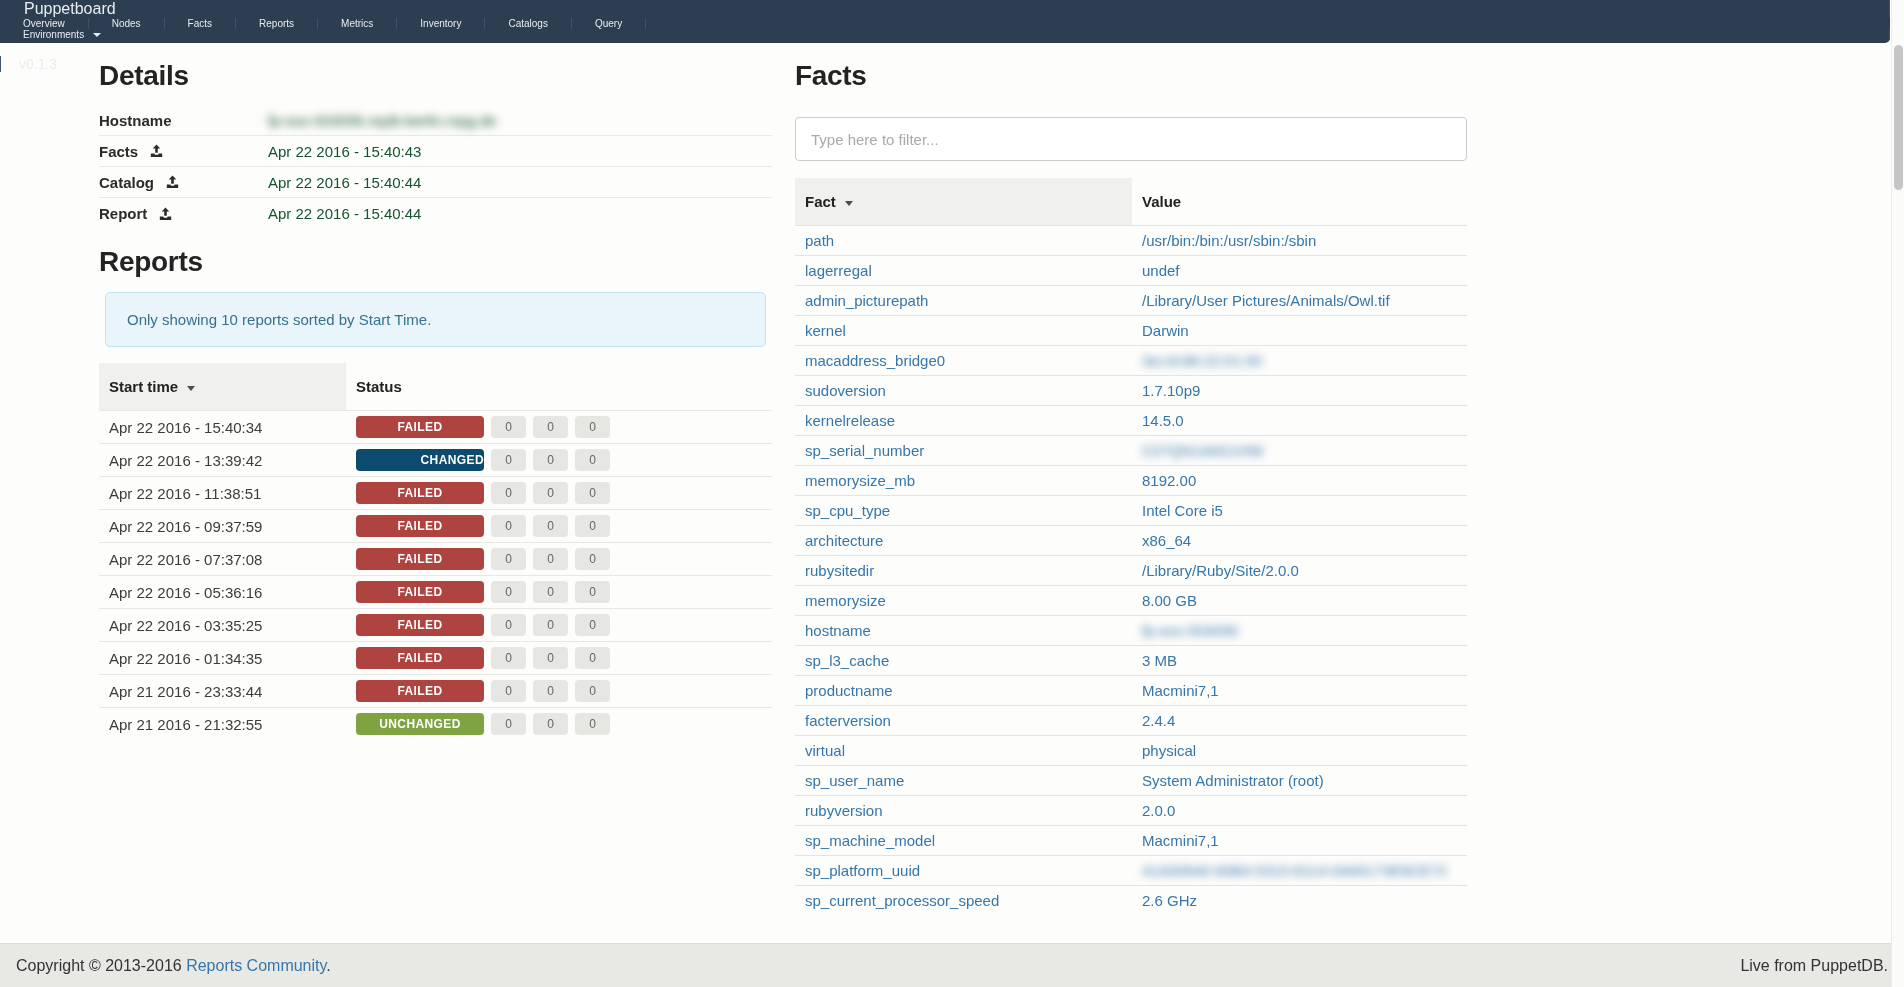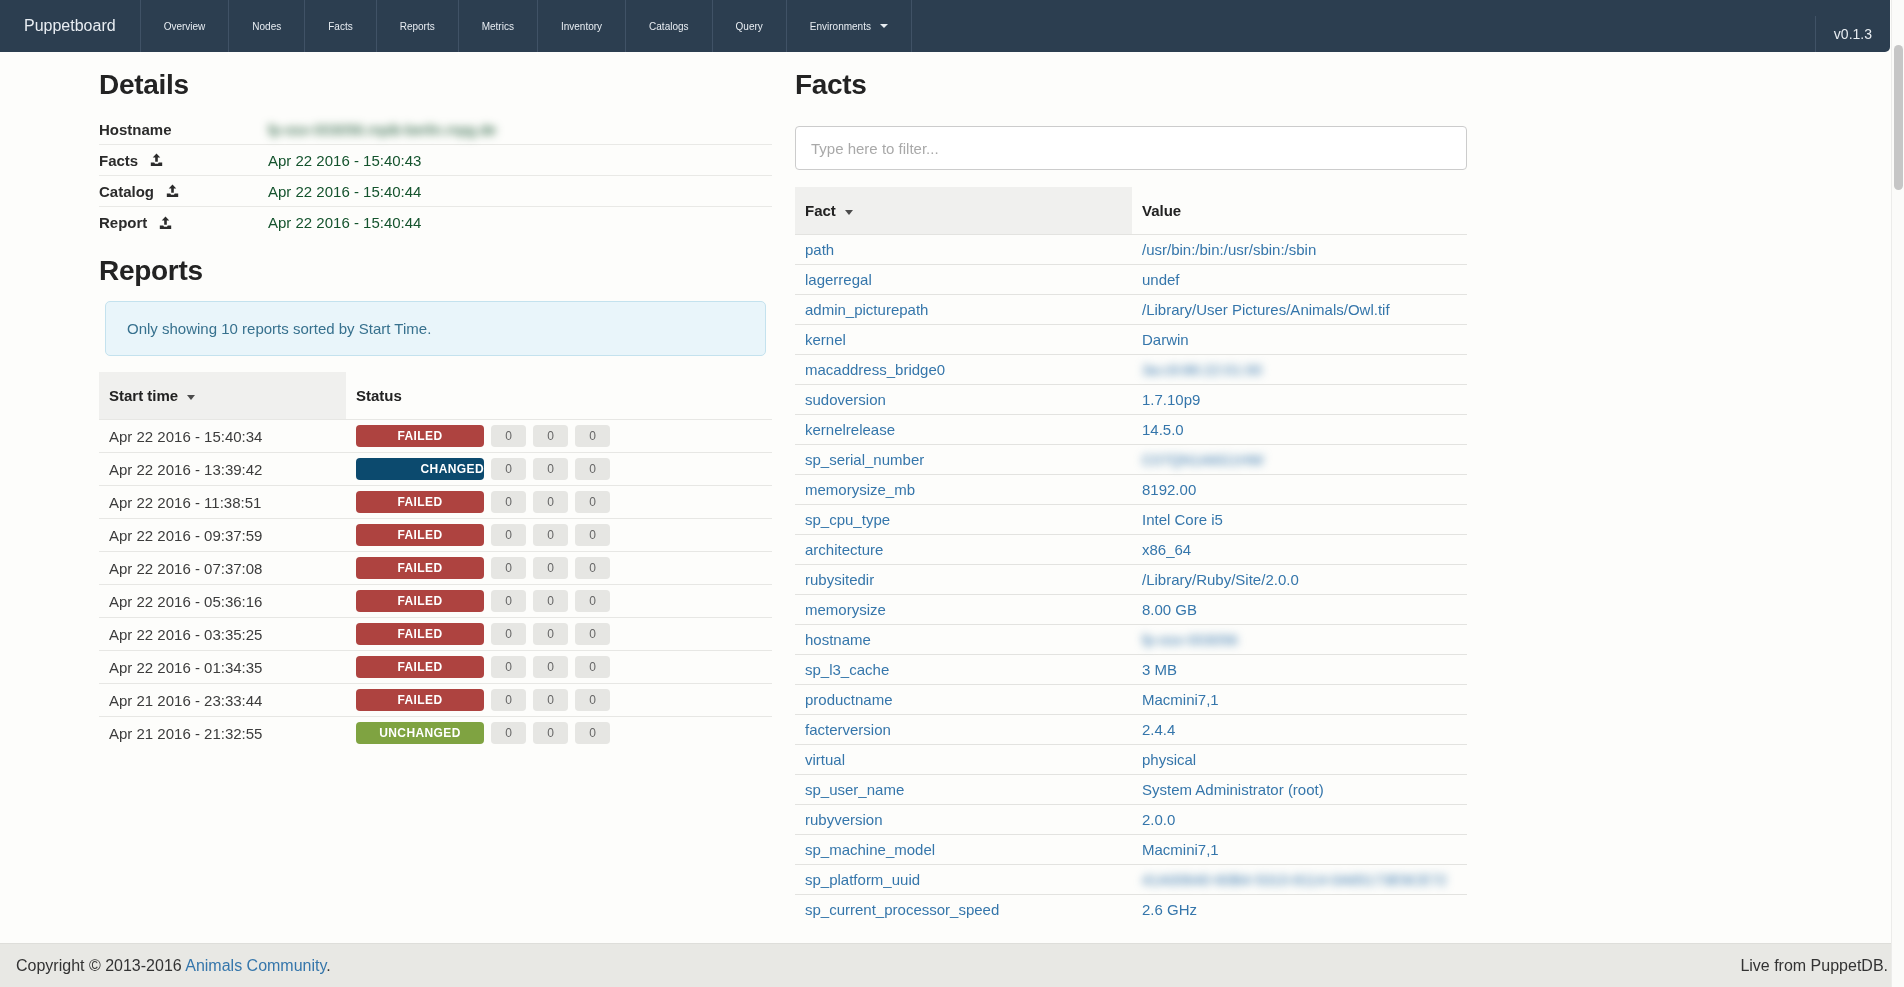--- a/index.html
+++ b/index.html
@@ -5,24 +5,25 @@
   * { box-sizing: border-box; }
   html,body { margin:0; padding:0; }
   body {
     width:1904px; height:987px; position:relative; overflow:hidden;
     background:#fdfdfb;
     font-family:"Liberation Sans","DejaVu Sans",sans-serif;
     color:#3a3a3a;
   }
   
   .navbar {
-    height:52px; background:var(--navbar-bg,#2c3e50);
+    height:43px; background:var(--navbar-bg,#2c3e50);
     display:flex; align-items:stretch;
     margin-right:14px; border-radius:0 0 5px 0;
     color:var(--navbar-text,#e8edf2);
+    flex-direction:column;
   }
   .navbar a { color:inherit; text-decoration:none; cursor:pointer; }
   .nav-brand {
     display:flex; align-items:center; padding:0 24px; font-size:16px;
     border-right:1px solid #405266;
   }
   .nav-items { display:flex; align-items:stretch; }
   .nav-item {
     display:flex; align-items:center; padding:0 23px; font-size:10px;
     border-right:1px solid #405266;
@@ -408,20 +409,20 @@
             <td><a class="fact-name">sp_current_processor_speed</a></td>
             <td><span class="fact-value">2.6 GHz</span></td>
           </tr>
         </tbody>
     </table>
   </div>
 </div>
 
 <footer>
   <div class="copyright">
-    <span>Copyright © 2013-2016 </span><a>Animals Community</a><span>.</span>
+    <span>Copyright © 2013-2016 </span><a>Reports Community</a><span>.</span>
   </div>
   <div>Live from PuppetDB.</div>
 </footer>
 
 <div class="scrollbar-track">
   <div class="scrollbar-thumb"></div>
 </div>
 
 </body></html>

